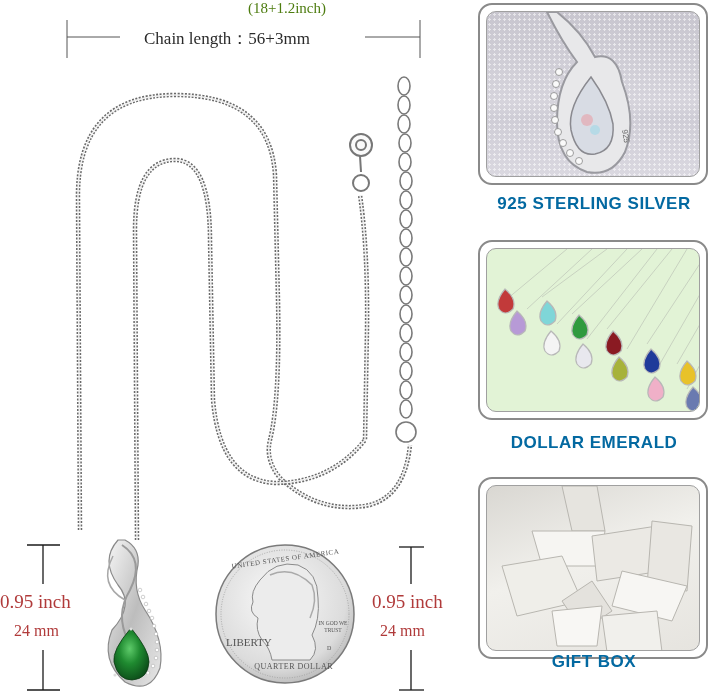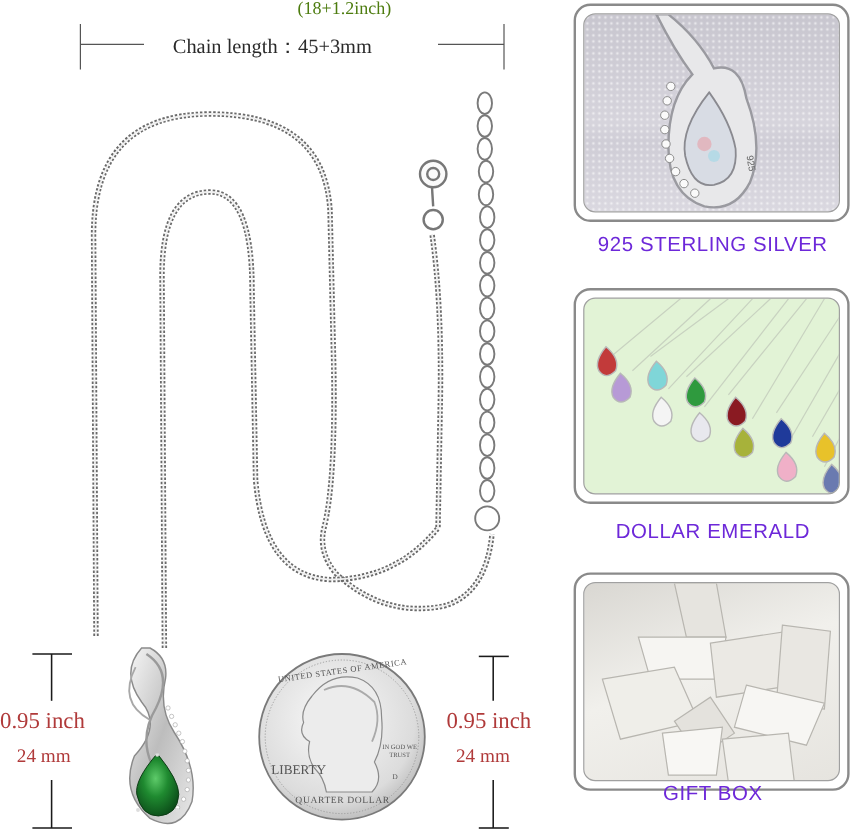--- a/index.html
+++ b/index.html
@@ -23,22 +23,22 @@
       position: absolute; left: 0; width: 230px;
       border: 2px solid #8a8a8a; border-radius: 14px; background: #fff;
       box-sizing: border-box;
     }
     .frame .inner {
       position: absolute; left: 6px; top: 6px; right: 6px; bottom: 6px;
       border: 1.5px solid #a0a0a0; border-radius: 10px; overflow: hidden;
     }
     .caption {
       position: absolute; left: 0; width: 232px; text-align: center;
-      font-family: "Liberation Sans", sans-serif; font-size: 17px; font-weight: normal;
-      color: #6d28d9; letter-spacing: 0.5px; white-space: nowrap;
+      font-family: "Liberation Sans", sans-serif; font-size: 17px; font-weight: bold;
+      color: #0369a1; letter-spacing: 0.5px; white-space: nowrap;
     }
 
     .silver-bg {
       background:
         radial-gradient(circle, rgba(255,255,255,0.55) 1px, transparent 1.4px) 0 0/5px 5px,
         linear-gradient(180deg, #c8c6cf 0%, #d6d4dc 55%, #cfcdd6 65%, #dad8e0 100%);
     }
     .emerald-bg { background: #e2f3d6; }
     .box-bg { background: linear-gradient(160deg, #d9d7d2 0%, #f1f0ec 45%, #e6e4df 100%); }
   </style>
@@ -152,32 +152,32 @@
 
     <g>
       <circle cx="285" cy="614" r="69" fill="url(#coinGrad)" stroke="#7a7a7a" stroke-width="1.5"></circle>
       <circle cx="285" cy="614" r="64" fill="none" stroke="#9a9a9a" stroke-width="0.8" stroke-dasharray="1 1.5"></circle>
       <path d="M 260 580 Q 275 560 298 565 Q 318 572 318 598 Q 320 620 312 635 Q 320 650 310 660 L 272 660 Q 270 648 262 640 Q 255 630 258 618 Q 248 612 253 602 Q 250 592 260 580 Z" fill="#ececec" stroke="#8a8a8a" stroke-width="1"></path>
       <path d="M 270 575 Q 292 565 312 585 Q 318 600 310 618" fill="none" stroke="#aaa" stroke-width="1.5"></path>
     </g>
   </svg>
 
   <div class="chain-dim-red">(18+1.2inch)</div>
-  <div class="chain-dim-label">Chain length：45+3mm</div>
+  <div class="chain-dim-label">Chain length：56+3mm</div>
 
   <div class="dim-left-inch">0.95 inch</div>
   <div class="dim-left-mm">24 mm</div>
   <div class="dim-right-inch">0.95 inch</div>
   <div class="dim-right-mm">24 mm</div>
 
   <div style="position:absolute;left:228px;top:555px;width:115px;text-align:center;font-family:'Liberation Serif',serif;font-size:7px;color:#555;letter-spacing:0.5px;transform:rotate(-8deg);">UNITED STATES OF AMERICA</div>
   <div style="position:absolute;left:226px;top:636px;font-family:'Liberation Serif',serif;font-size:11px;color:#555;">LIBERTY</div>
   <div style="position:absolute;left:318px;top:620px;width:30px;text-align:center;font-family:'Liberation Serif',serif;font-size:5.5px;line-height:7px;color:#555;">IN GOD WE TRUST</div>
   <div style="position:absolute;left:327px;top:645px;font-family:'Liberation Serif',serif;font-size:6px;color:#555;">D</div>
-  <div style="position:absolute;left:238px;top:662px;width:95px;text-align:center;font-family:'Liberation Serif',serif;font-size:8px;color:#555;letter-spacing:0.5px;">QUARTER DOLLAR</div>
+  <div style="position:absolute;left:238px;top:662px;width:95px;text-align:right;font-family:'Liberation Serif',serif;font-size:8px;color:#555;letter-spacing:0.5px;">QUARTER DOLLAR</div>
 </div>
 
 <div class="panel" style="top:0;">
   <div class="frame" style="top:3px;height:182px;">
     <div class="inner silver-bg">
       <svg width="216" height="166" viewBox="0 0 216 166">
         <path d="M 70 0 Q 95 20 108 45 Q 130 40 135 70 Q 150 110 138 140 Q 125 165 100 160 Q 70 150 70 110 Q 70 70 90 50 Q 75 30 60 0 Z" fill="#e8e8ea" stroke="#9a9aa0" stroke-width="2"></path>
         <path d="M 104 65 Q 80 95 84 118 Q 90 145 108 142 Q 128 138 126 112 Q 122 90 104 65 Z" fill="#d8dce4" stroke="#8a8a90" stroke-width="1.5"></path>
         <circle cx="100" cy="108" r="6" fill="#e8a0a8" opacity="0.6"></circle>
         <circle cx="108" cy="118" r="5" fill="#a0d8e8" opacity="0.6"></circle>

